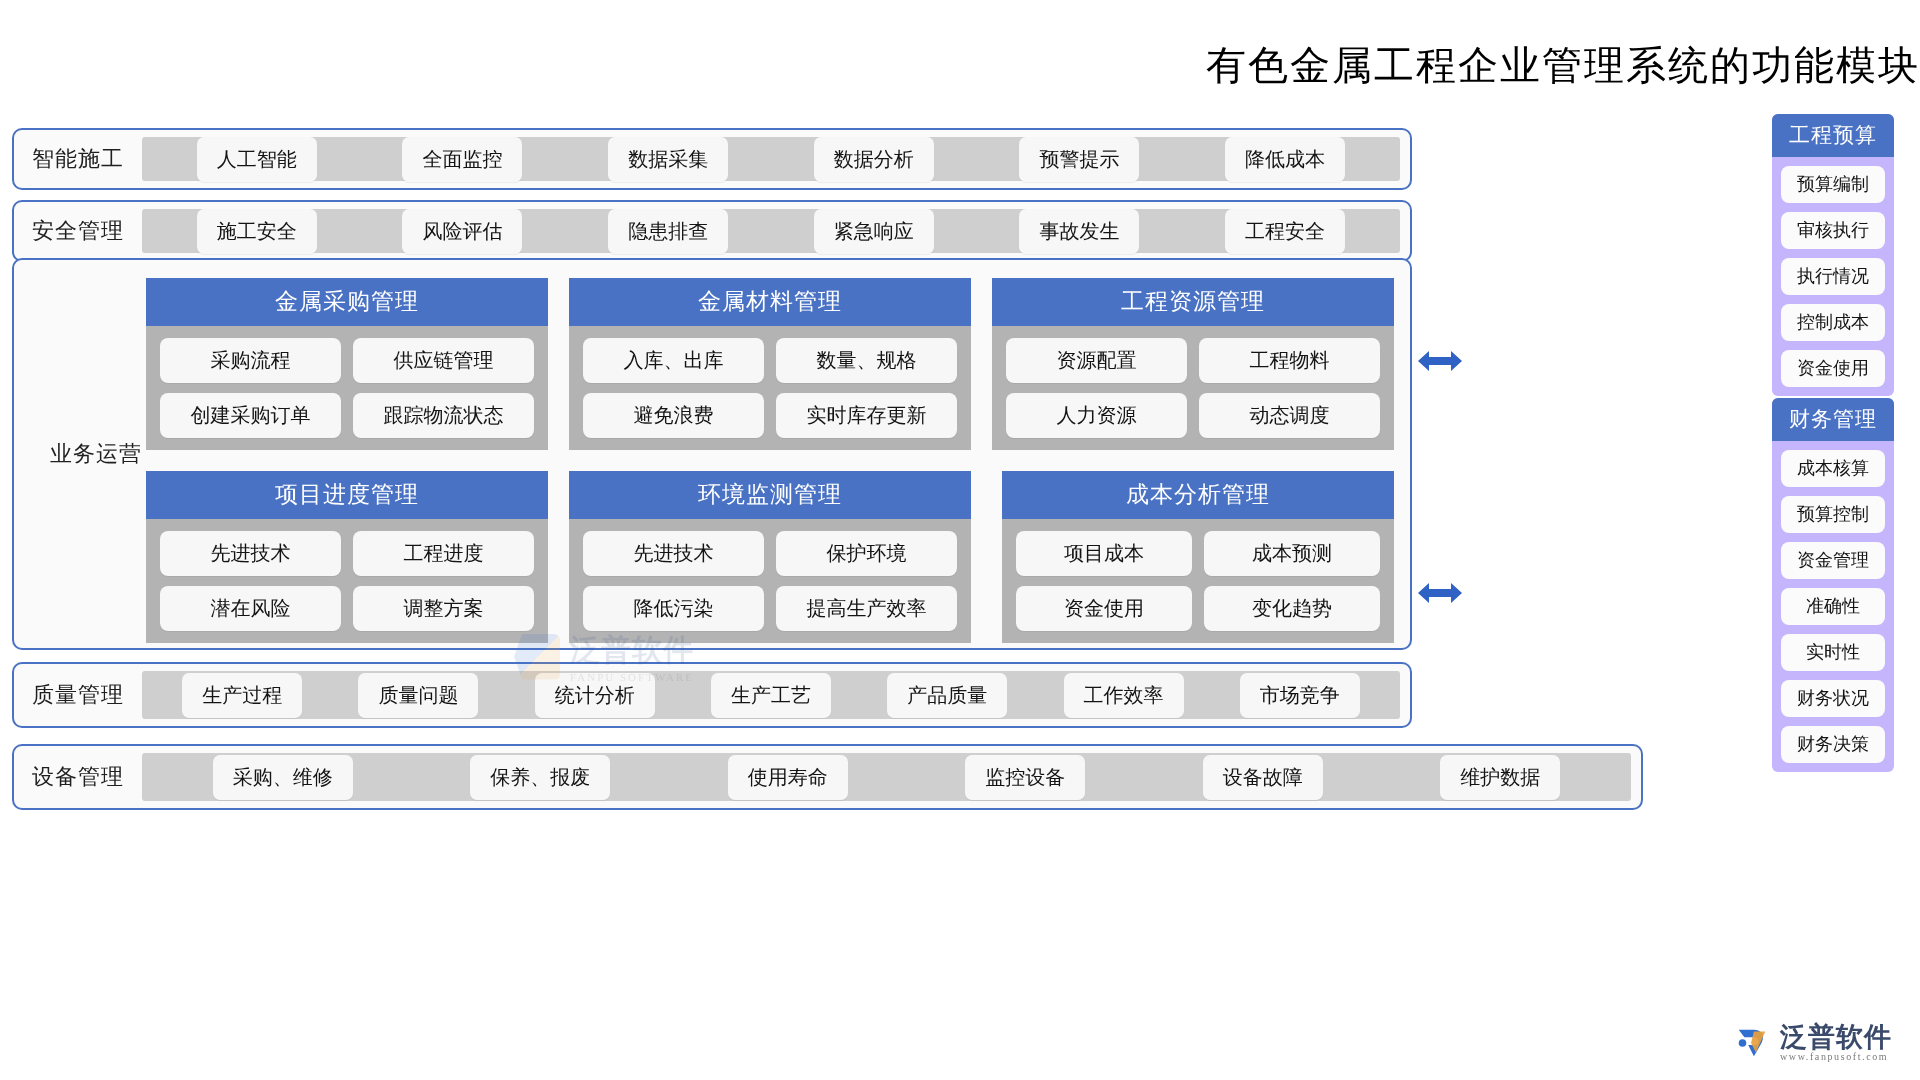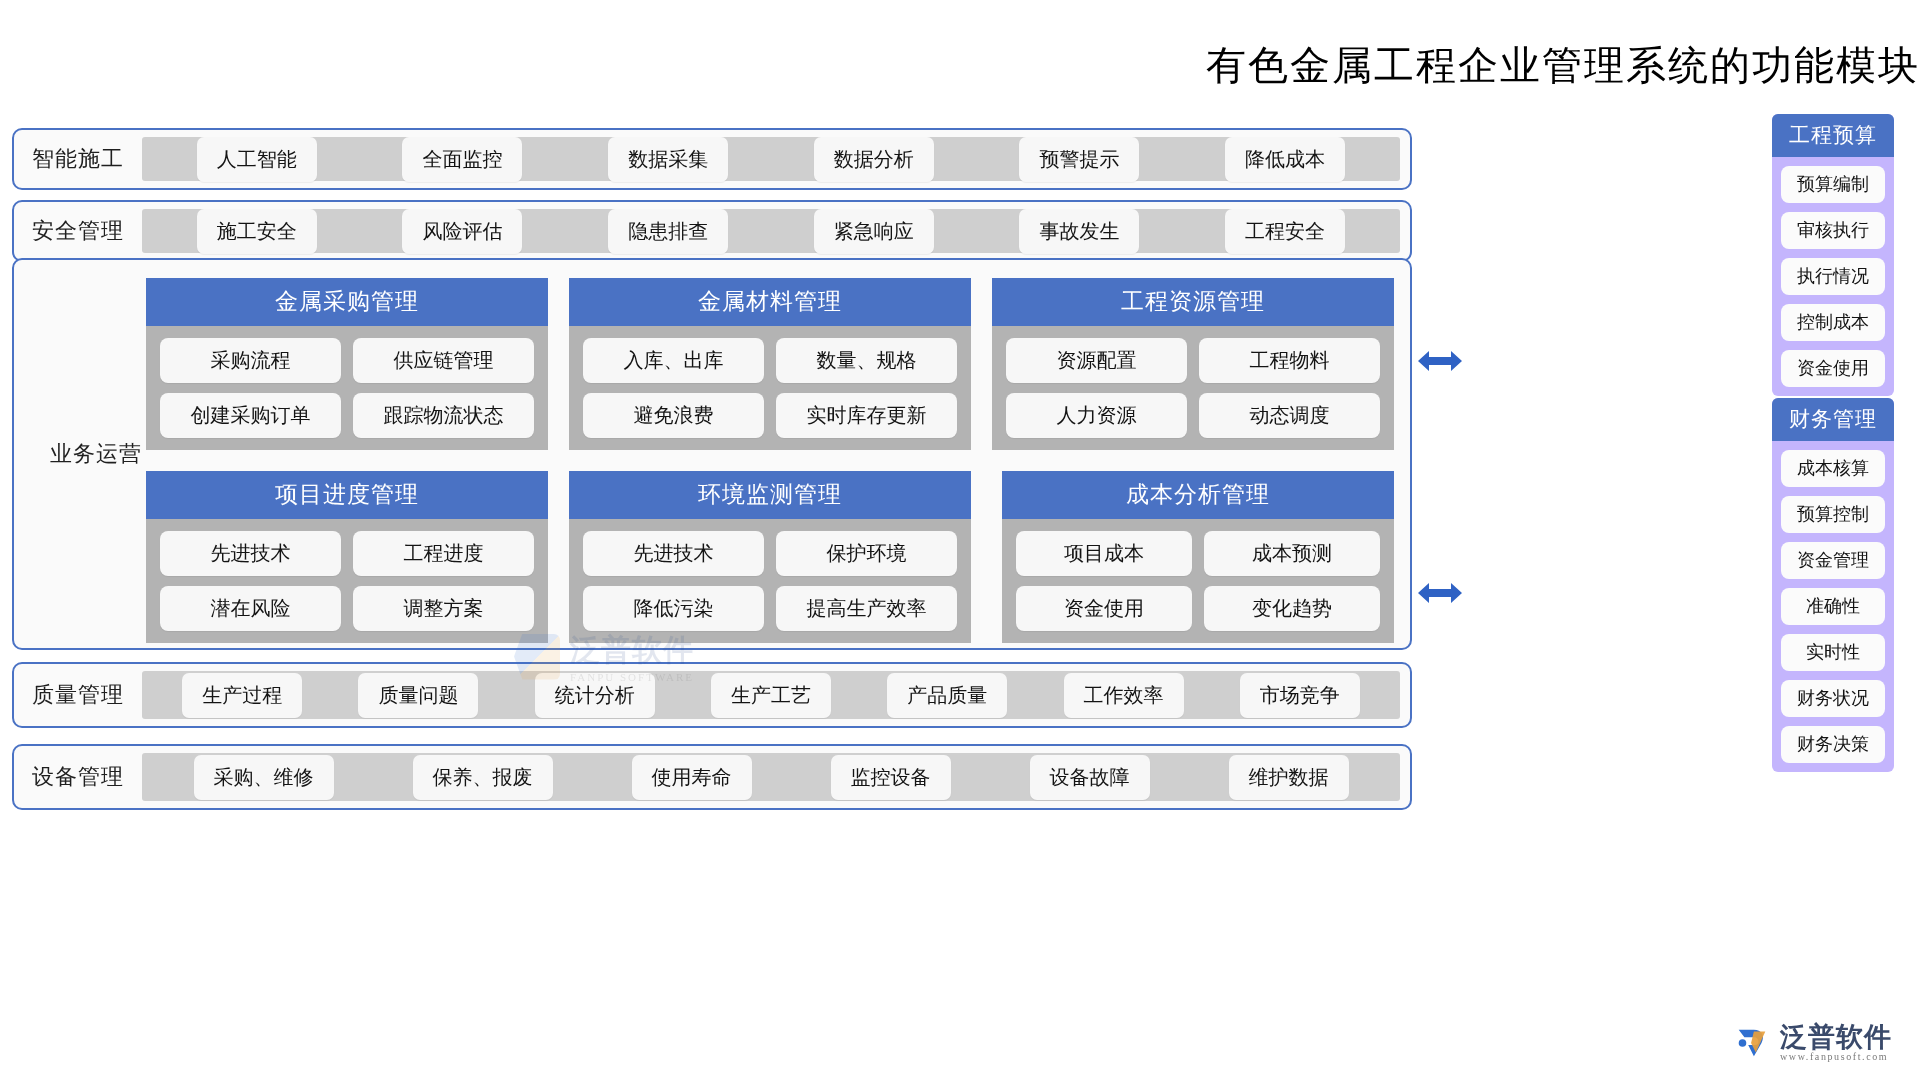--- a/index.html
+++ b/index.html
@@ -302,21 +302,21 @@
       <div class="pill">生产过程</div>
       <div class="pill">质量问题</div>
       <div class="pill">统计分析</div>
       <div class="pill">生产工艺</div>
       <div class="pill">产品质量</div>
       <div class="pill">工作效率</div>
       <div class="pill">市场竞争</div>
     </div>
   </div>
 
-  <div class="band" style="left:12px; top:744px; width:1400px; height:66px;">
+  <div class="band" style="left:12px; top:744px; width:1631px; height:66px;">
     <div class="band-label">设备管理</div>
     <div class="band-strip">
       <div class="pill">采购、维修</div>
       <div class="pill">保养、报废</div>
       <div class="pill">使用寿命</div>
       <div class="pill">监控设备</div>
       <div class="pill">设备故障</div>
       <div class="pill">维护数据</div>
     </div>
   </div>

